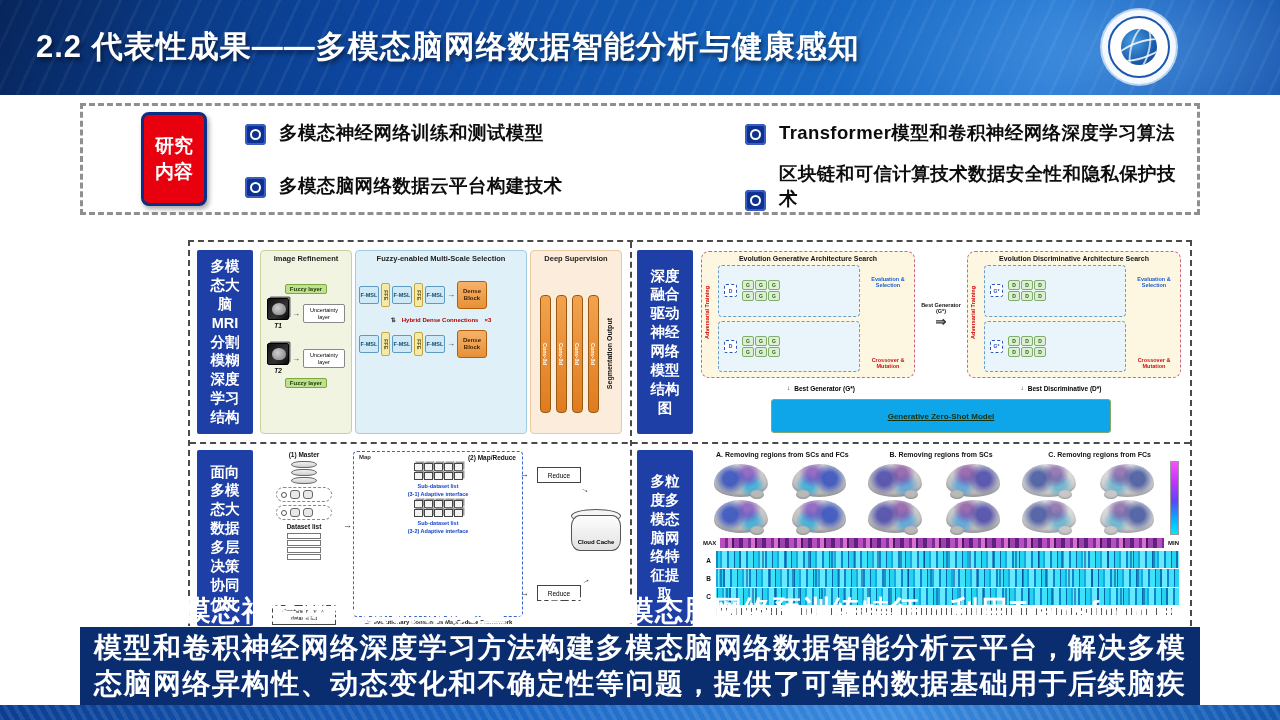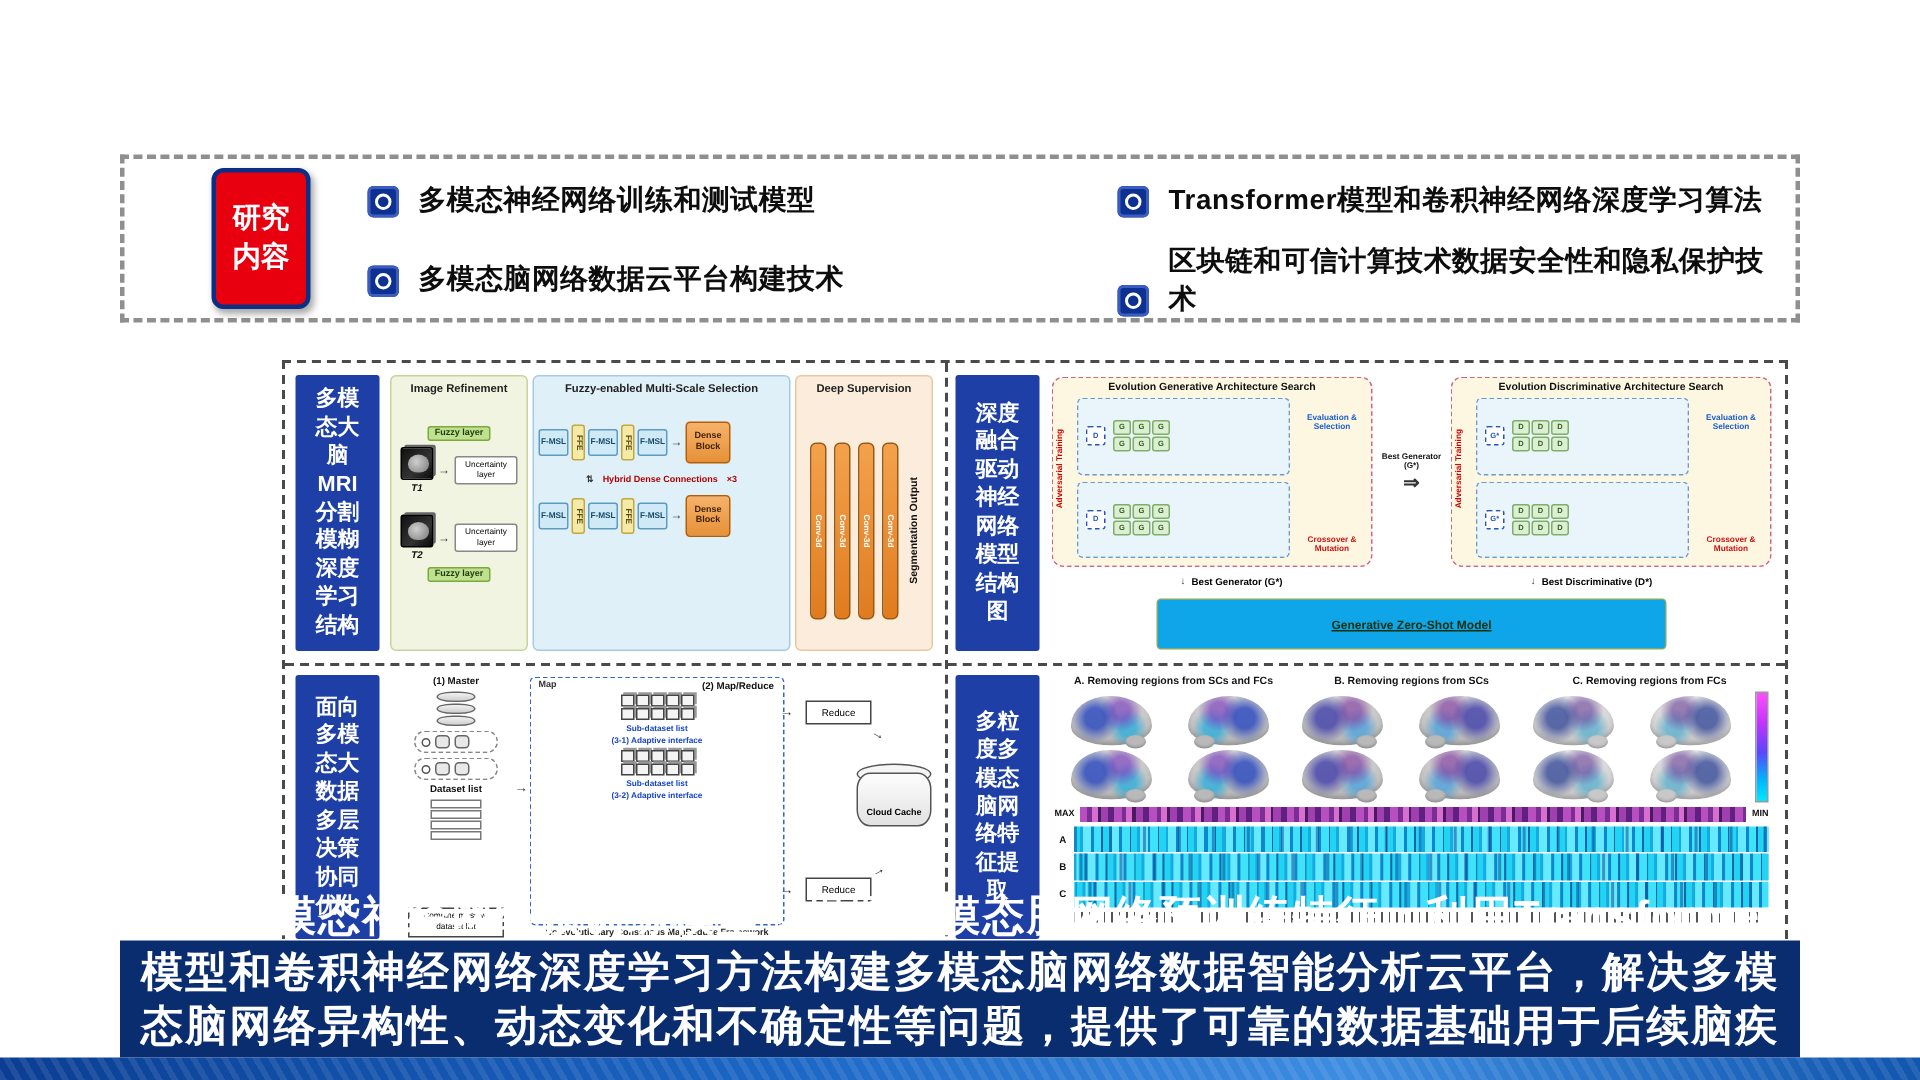--- a/index.html
+++ b/index.html
@@ -199,20 +199,28 @@
   .ftr { position:absolute; left:0; right:0; bottom:0; height:15px;
     background:linear-gradient(90deg,#0b3e93,#1b66c4 40%,#3c8ce0 70%,#1256ae); }
   .ftr::before { content:""; position:absolute; inset:0; opacity:.5;
     background:repeating-linear-gradient(60deg, rgba(255,255,255,.18) 0 4px, transparent 4px 9px); }
 </style>
 </head>
 <body>
 
 <div class="slide">
 
+  <header class="hdr">
+    <div class="hdr-title">2.2 代表性成果——多模态脑网络数据智能分析与健康感知</div>
+    <div class="logo">
+      <div class="logo-inner">
+        <div class="logo-globe"></div>
+      </div>
+    </div>
+  </header>
 
   <section class="research">
     <div class="res-tab">研究内容</div>
     <div class="res-grid">
       <div class="res-item">
         <span class="bullet">
             <span class="bullet-dot"></span>
           </span>
         <span class="res-label">多模态神经网络训练和测试模型</span>
       </div>

